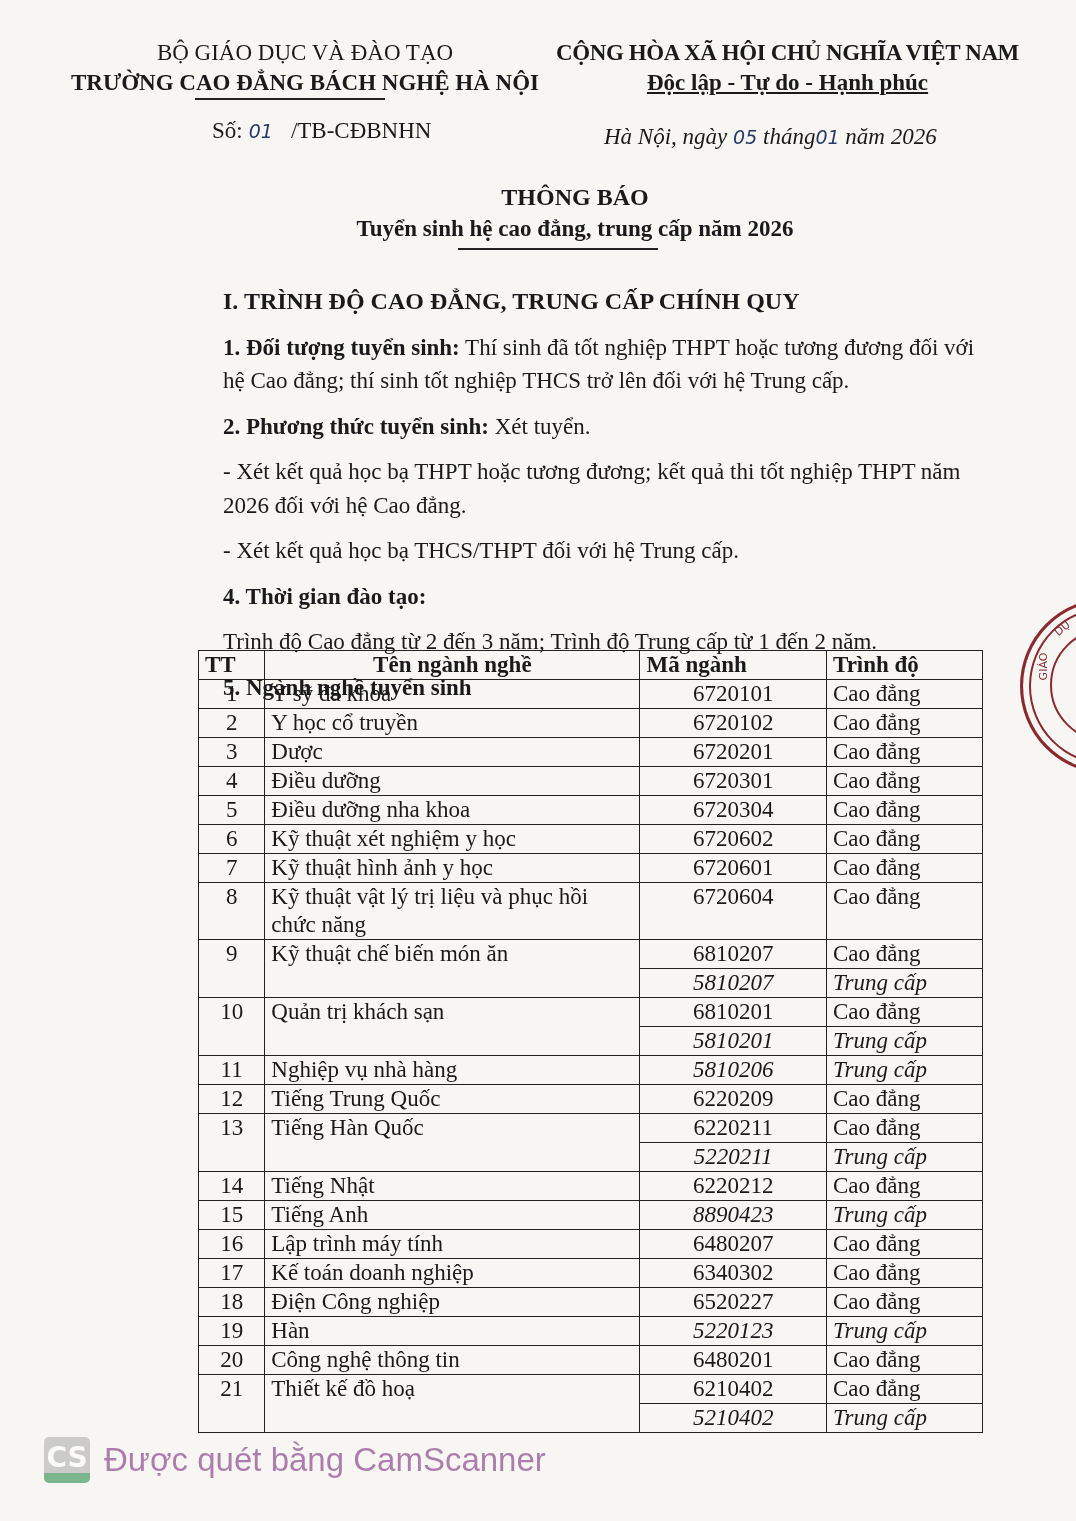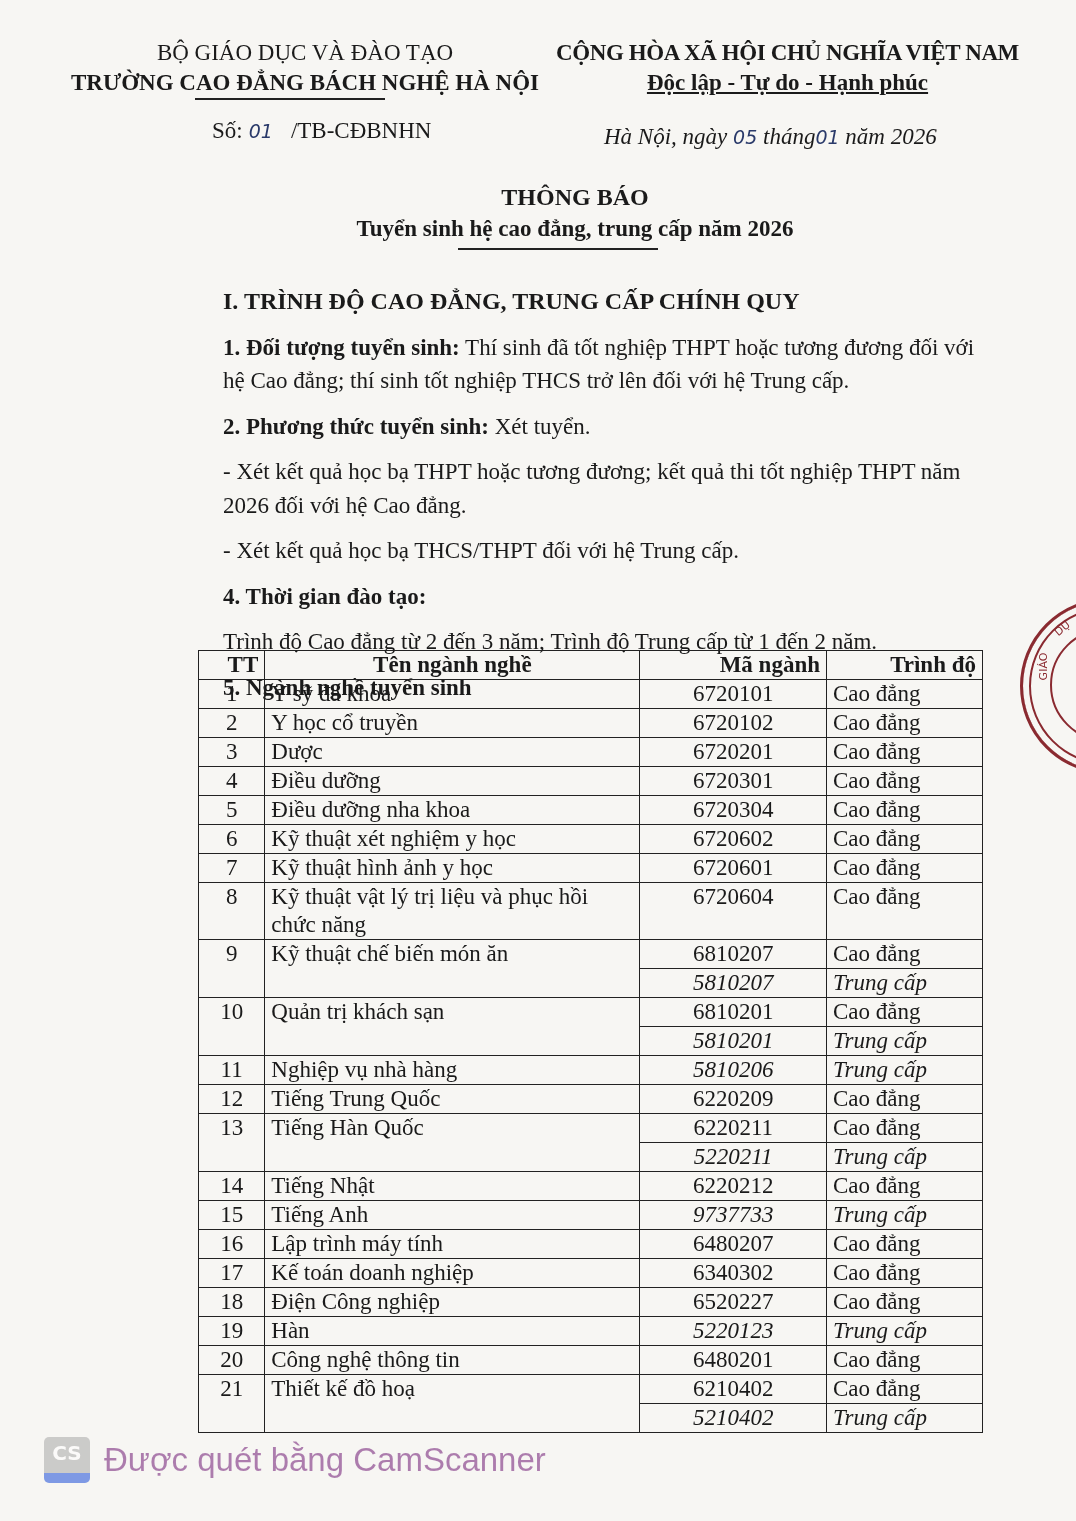--- a/index.html
+++ b/index.html
@@ -30,39 +30,39 @@
   .sec { font-weight: bold; font-size: 24px; }
   b { font-weight: bold; }
   table.majors {
     position: absolute; left: 198px; top: 650px; width: 785px;
     border-collapse: collapse; font-size: 23px;
   }
   table.majors td, table.majors th {
     border: 1.6px solid #222; padding: 0 6px; line-height: 28px; height: 28px;
     vertical-align: top;
   }
-  table.majors th { font-weight: bold; text-align: right; }
+  table.majors th { font-weight: bold; text-align: left; }
   .c-tt { width: 52px; text-align: center; }
   .c-name { width: 355px; text-align: left; }
   .c-code { width: 170px; text-align: center; }
   .c-lvl { width: 140px; text-align: left; }
   .it { font-style: italic; }
   .stamp {
     left: 1020px; top: 598px; width: 170px; height: 170px; border-radius: 50%;
     border: 3px solid #8a2a30; box-shadow: inset 0 0 0 6px #f7f6f3, inset 0 0 0 8px #8a2a30;
   }
   .stamp-inner { left: 1050px; top: 628px; width: 110px; height: 110px; border-radius: 50%; border: 2px solid #8a2a30; }
   .stamp-text { left: 1030px; top: 660px; font-family: "DejaVu Sans", sans-serif; font-size: 11px; color: #8a2a30; transform: rotate(-90deg); }
   .stamp-text2 { left: 1054px; top: 622px; font-family: "DejaVu Sans", sans-serif; font-size: 11px; color: #8a2a30; transform: rotate(-40deg); }
   .watermark { left: 44px; top: 1437px; display: flex; align-items: center; gap: 14px; opacity: 0.55; }
   .cs-logo {
     width: 46px; height: 46px; border-radius: 5px; background: #a8a8a8; color: #fff;
-    font-family: "DejaVu Sans", sans-serif; font-weight: bold; font-size: 20px;
+    font-family: "DejaVu Sans", sans-serif; font-weight: bold; font-size: 28px;
     display: flex; align-items: flex-start; justify-content: center; padding-top: 4px; box-sizing: border-box;
-    border-bottom: 10px solid #1d4ed8;
+    border-bottom: 10px solid #15803d;
   }
   .wm-text { font-family: Liberation Sans, sans-serif; font-size: 33px; color: #701a75; }
 </style>
 </head>
 <body>
 
 <div class="abs hdr-left">
   <div class="l1">BỘ GIÁO DỤC VÀ ĐÀO TẠO</div>
   <div class="l2">TRƯỜNG CAO ĐẲNG BÁCH NGHỆ HÀ NỘI</div>
 </div>
@@ -201,21 +201,21 @@
       </tr>
       <tr>
         <td class="c-tt" rowspan="1">14</td>
         <td class="c-name" rowspan="1">Tiếng Nhật</td>
         <td class="c-code">6220212</td>
         <td class="c-lvl">Cao đẳng</td>
       </tr>
       <tr>
         <td class="c-tt" rowspan="1">15</td>
         <td class="c-name" rowspan="1">Tiếng Anh</td>
-        <td class="c-code it">9737733</td>
+        <td class="c-code it">8890423</td>
         <td class="c-lvl it">Trung cấp</td>
       </tr>
       <tr>
         <td class="c-tt" rowspan="1">16</td>
         <td class="c-name" rowspan="1">Lập trình máy tính</td>
         <td class="c-code">6480207</td>
         <td class="c-lvl">Cao đẳng</td>
       </tr>
       <tr>
         <td class="c-tt" rowspan="1">17</td>

